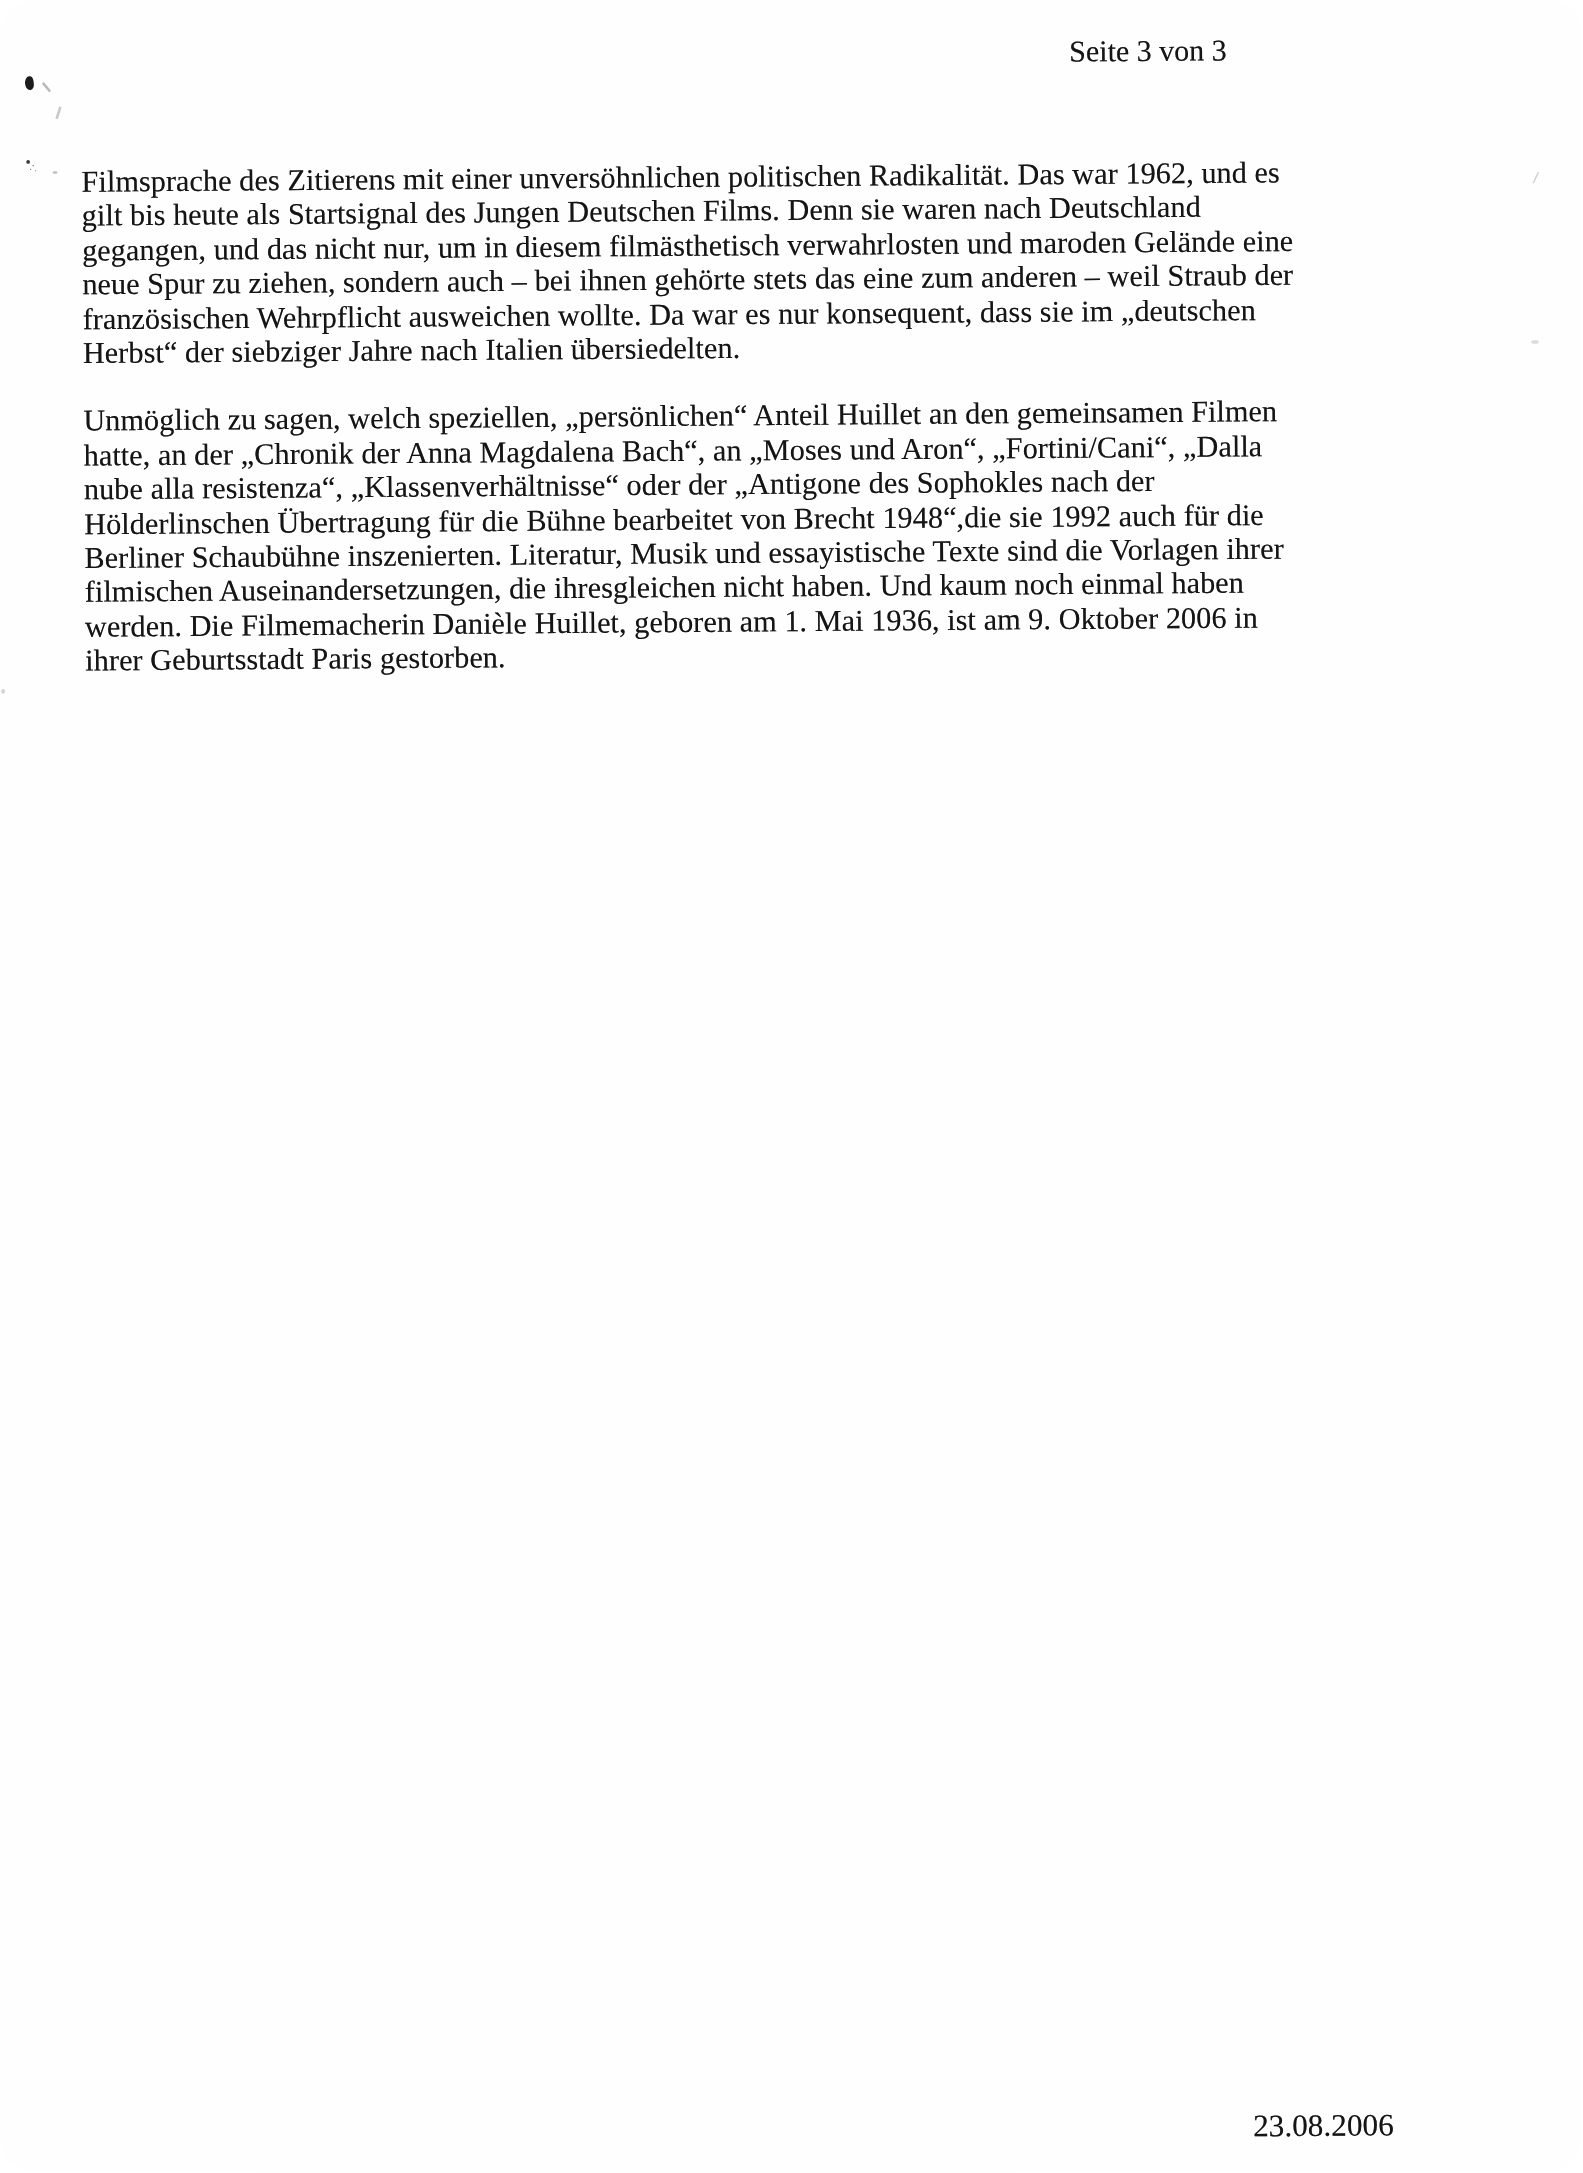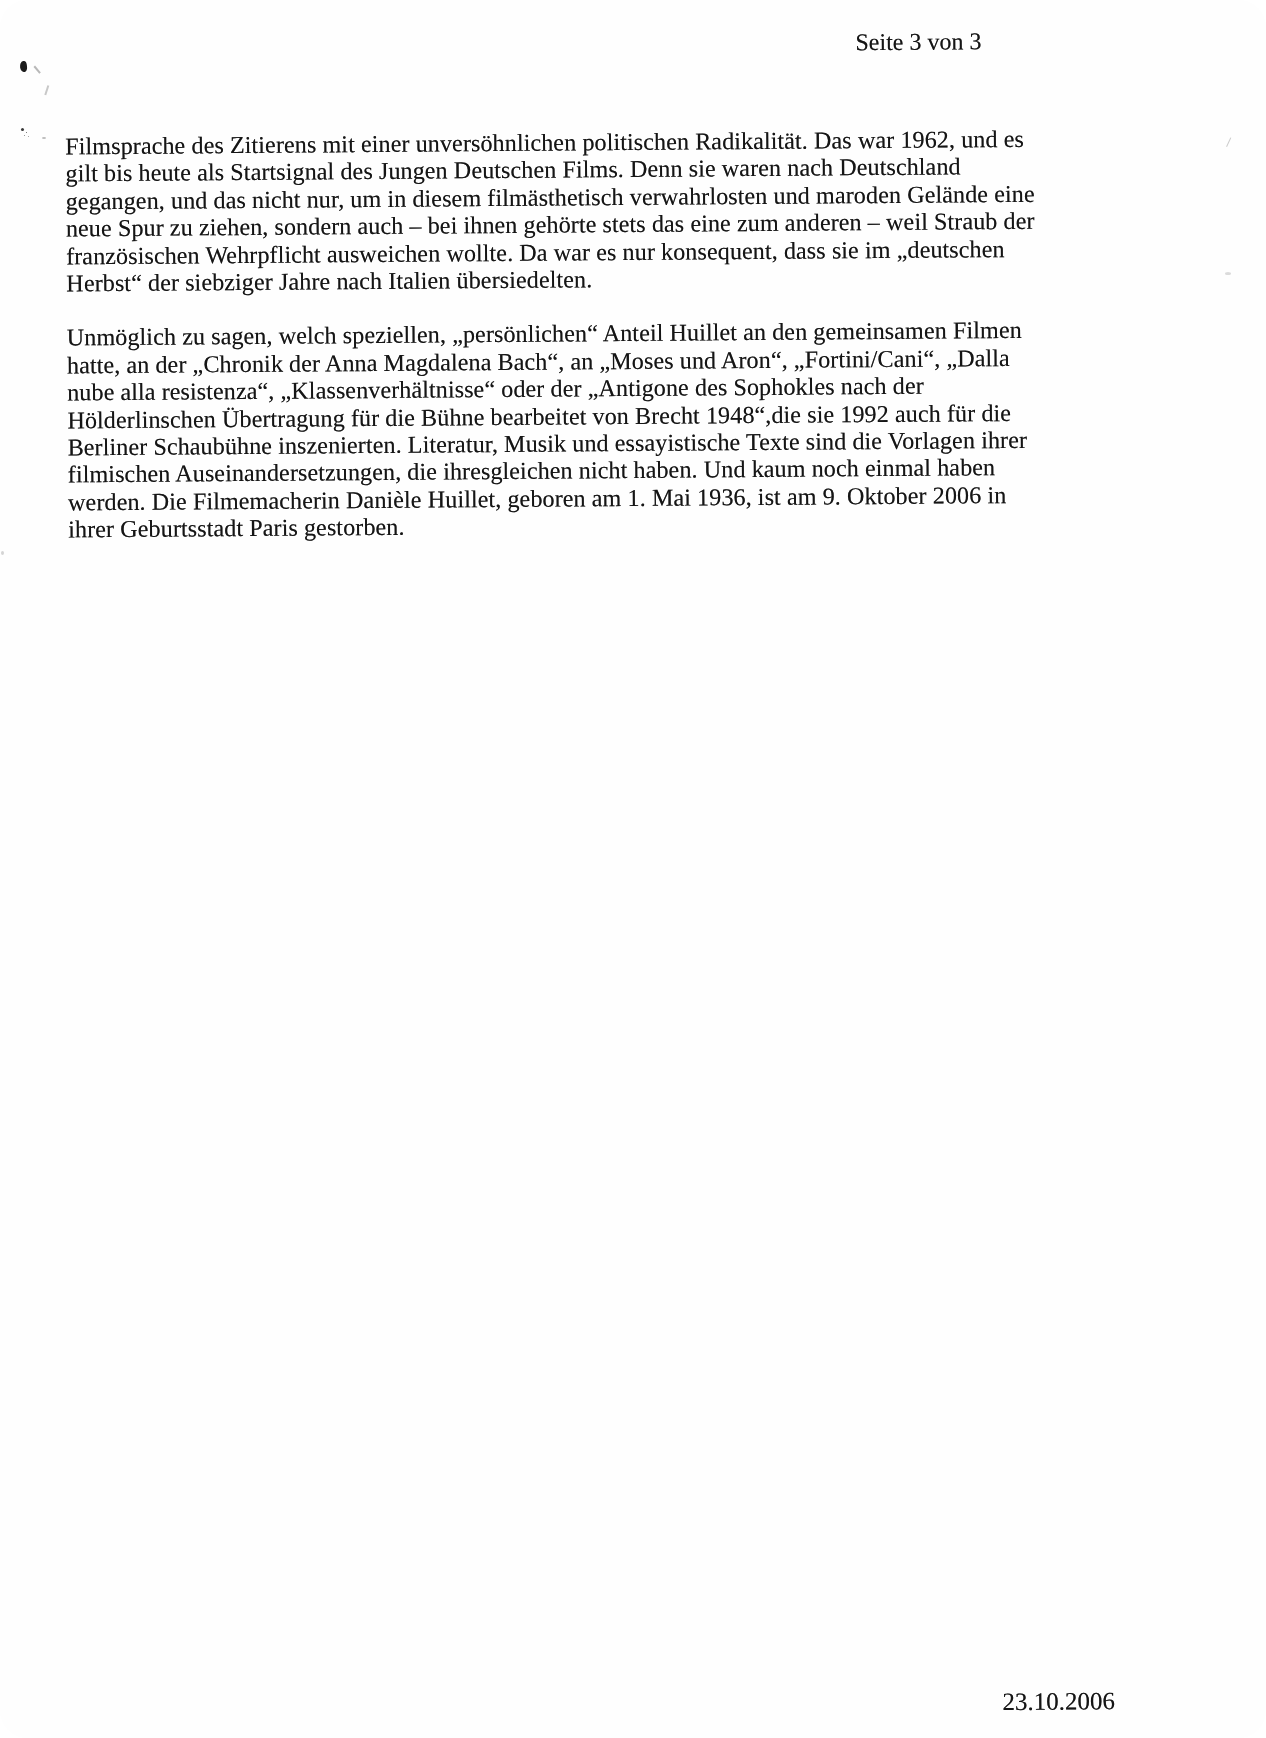--- a/index.html
+++ b/index.html
@@ -120,21 +120,21 @@
           <div class="text-line">hatte, an der „Chronik der Anna Magdalena Bach“, an „Moses und Aron“, „Fortini/Cani“, „Dalla</div>
           <div class="text-line">nube alla resistenza“, „Klassenverhältnisse“ oder der „Antigone des Sophokles nach der</div>
           <div class="text-line">Hölderlinschen Übertragung für die Bühne bearbeitet von Brecht 1948“,die sie 1992 auch für die</div>
           <div class="text-line">Berliner Schaubühne inszenierten. Literatur, Musik und essayistische Texte sind die Vorlagen ihrer</div>
           <div class="text-line">filmischen Auseinandersetzungen, die ihresgleichen nicht haben. Und kaum noch einmal haben</div>
           <div class="text-line">werden. Die Filmemacherin Danièle Huillet, geboren am 1. Mai 1936, ist am 9. Oktober 2006 in</div>
           <div class="text-line">ihrer Geburtsstadt Paris gestorben.</div>
         </div>
     </div>
 
-    <div class="date-stamp ink">23.10.2006</div>
+    <div class="date-stamp ink">23.08.2006</div>
 
   </div>
 
   <div class="artifact art-blob"></div>
   <div class="artifact art-tick"></div>
   <div class="artifact art-y"></div>
   <div class="artifact art-speckle"></div>
   <div class="artifact art-dot-a"></div>
   <div class="artifact art-dust-1"></div>
   <div class="artifact art-dust-2"></div>

